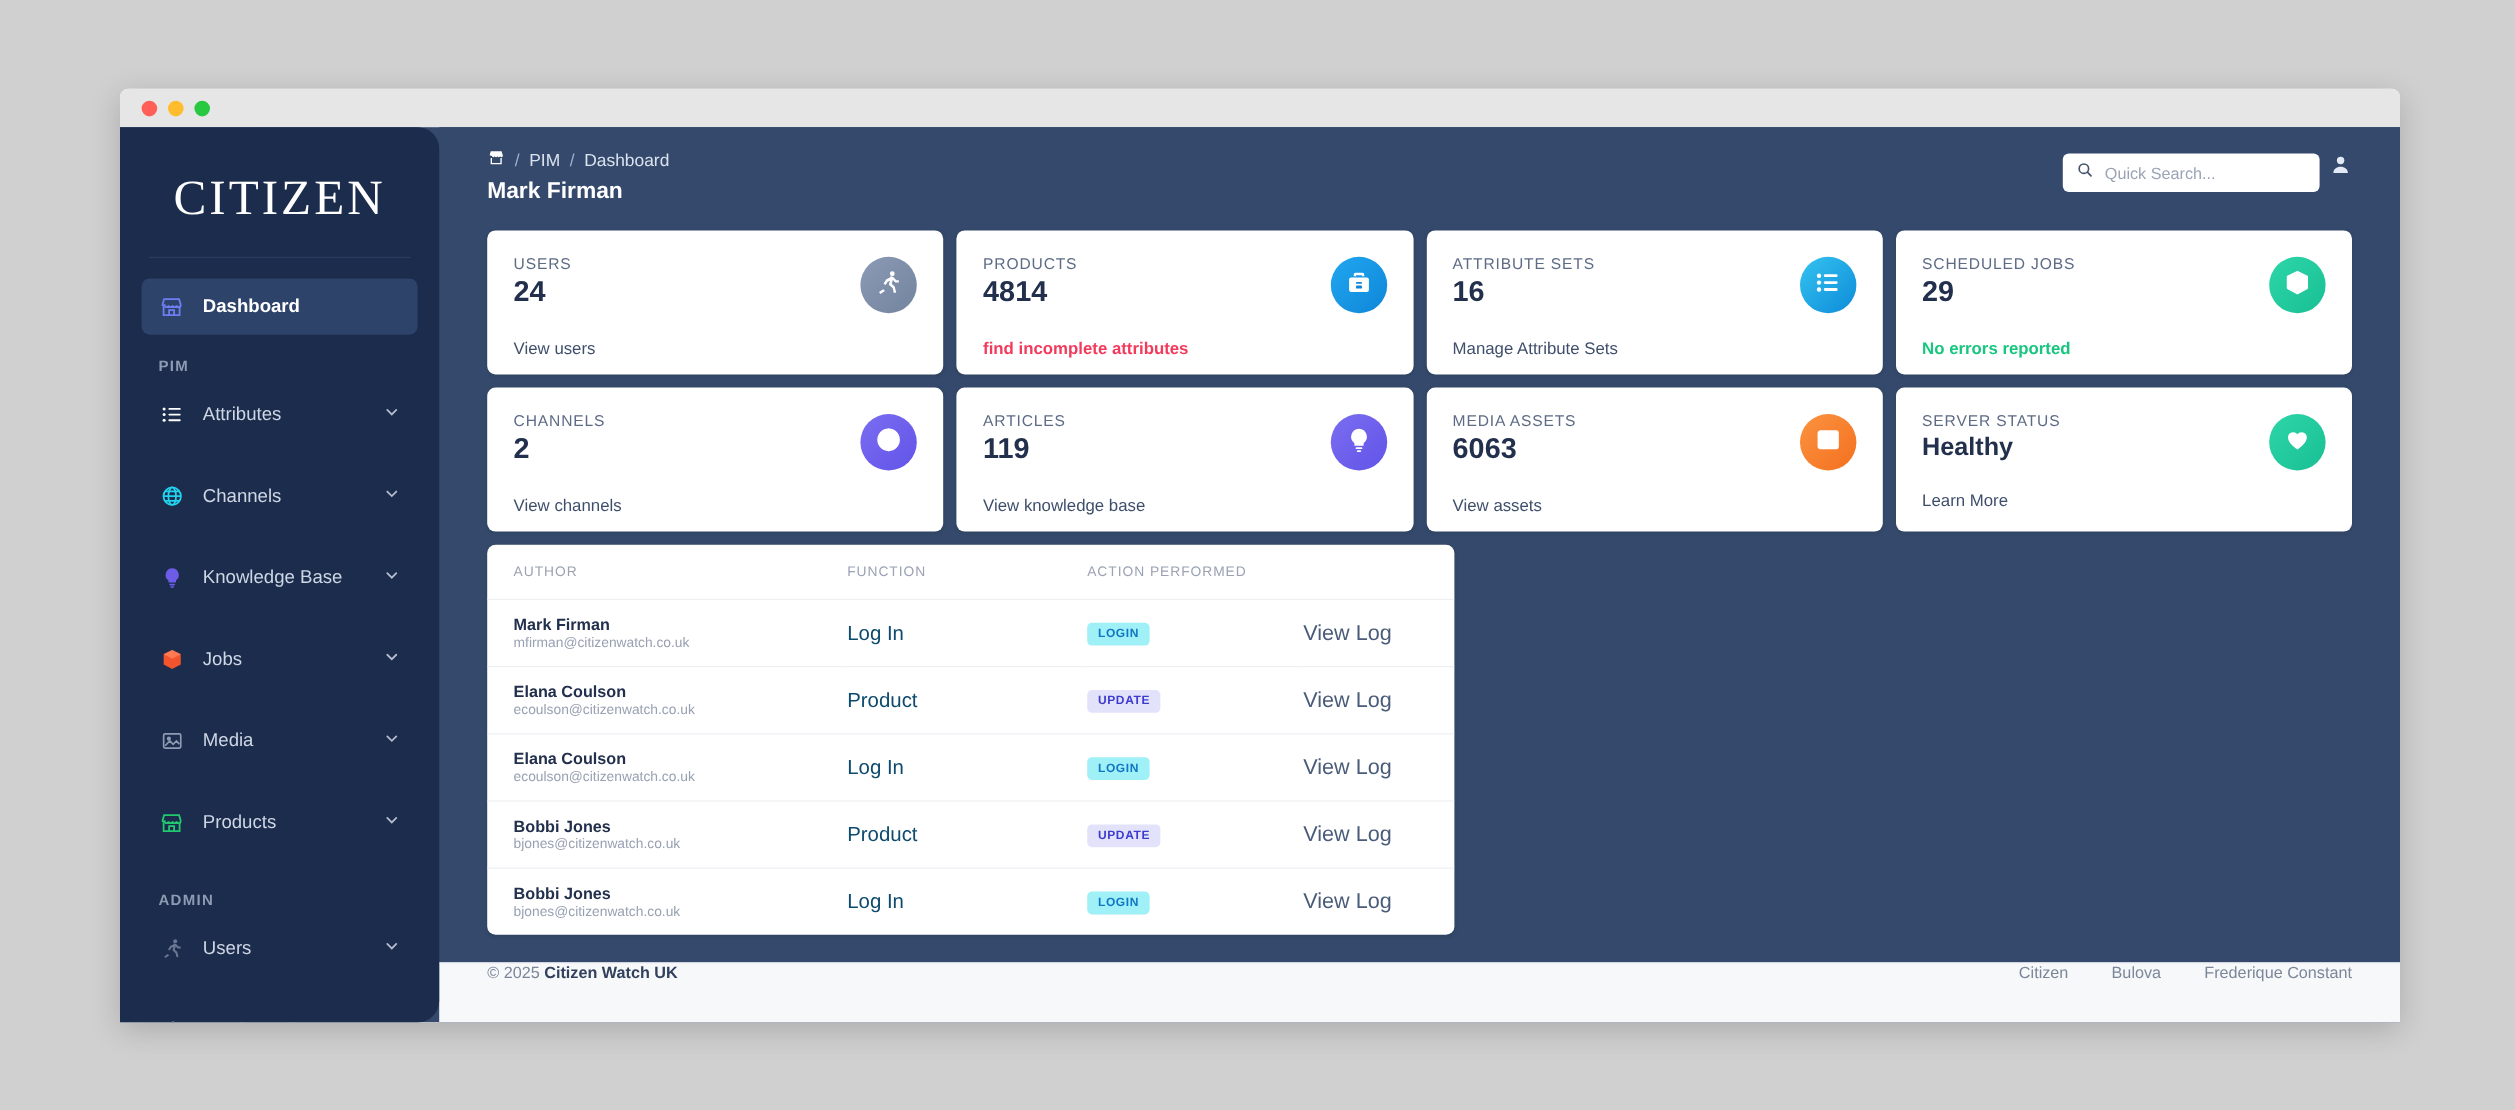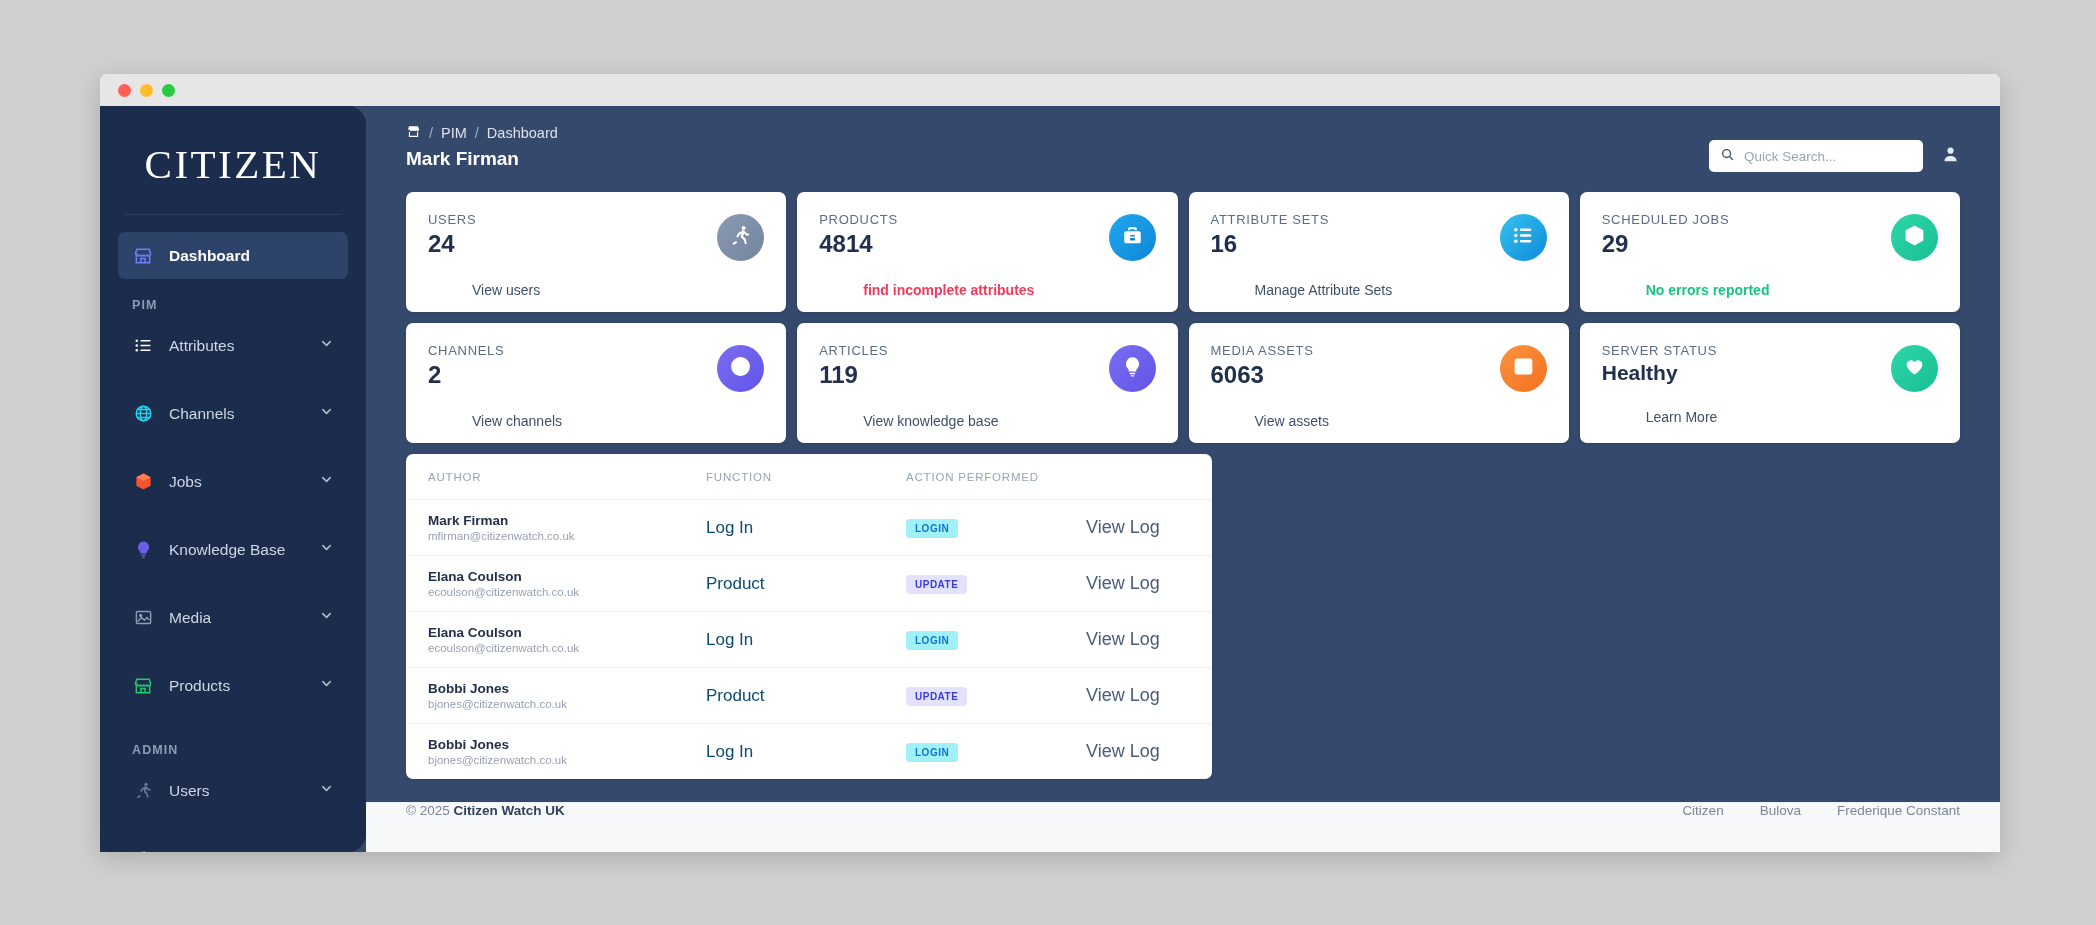--- a/index.html
+++ b/index.html
@@ -81,21 +81,21 @@
 
   .topbar {
     height: 72px; display: flex; align-items: flex-start;
     justify-content: space-between;
     padding: 18px 40px 0 40px;
   }
   .crumbs { display: flex; align-items: center; gap: 8px; color: #dbe2ee; font-size: 14.5px; }
   .crumbs .sep { color: #9fb0cc; }
   .crumb-link { cursor: pointer; }
   .page-title { color: #fff; font-size: 19px; font-weight: bold; margin-top: 6px; }
-  .topright { display: flex; align-items: center; gap: 18px; margin-top: 16px; }
+  .topright { display: flex; align-items: flex-start; gap: 8px; margin-top: 4px; }
   .search {
     width: 214px; height: 32px; background: #fff; border-radius: 5px;
     display: flex; align-items: center; padding: 0 11px; gap: 9px;
   }
   .search input {
     border: 0; outline: 0; font-size: 13.5px; color: #7b8699;
     font-family: "Liberation Sans", sans-serif; width: 100%;
   }
   .search input::placeholder { color: #9aa4b5; }
 
@@ -107,21 +107,21 @@
     padding: 20px 22px 18px 22px;
     position: relative; height: 120px;
     box-shadow: 0 1px 3px rgba(0,0,0,.10);
   }
   .card .cap {
     font-size: 13px; color: #5d6b85; letter-spacing: .7px;
     text-transform: uppercase;
   }
   .card .val { font-size: 24px; font-weight: bold; color: #22304d; margin-top: 3px; }
   .card .val.word { font-size: 21px; }
-  .card .sub { font-size: 14px; color: #3f4f6b; margin-top: 24px; cursor: pointer; margin-left: 44px; }
+  .card .sub { font-size: 14px; color: #3f4f6b; margin-top: 24px; cursor: pointer; }
   .card .sub.alert { color: #f23a5c; font-weight: bold; }
   .card .sub.ok { color: #18c67f; font-weight: bold; }
   .card .bubble {
     position: absolute; right: 22px; top: 22px;
     width: 47px; height: 47px; border-radius: 50%;
     display: flex; align-items: center; justify-content: center;
   }
   .bubble svg { width: 23px; height: 23px; fill: #fff; }
 
   
@@ -223,42 +223,42 @@
           <span class="label">Channels</span>
           <span class="chev">
             <svg viewBox="0 0 24 24" width="15" height="15" fill="none" stroke="#cfd6e4" stroke-width="2.4" stroke-linecap="round">
                 <path d="M6 9l6 6 6-6"></path>
               </svg>
           </span>
         </div>
 
         <div class="nav-item nav-spaced">
           <span class="ico">
-            <svg viewBox="0 0 24 24" width="19" height="19" fill="#f2542d">
-              <path d="M12 2l9 4.6v10.8L12 22 3 17.4V6.6z"></path>
-              <path d="M12 2l9 4.6L12 11.3 3 6.6z" fill="#ff7a52"></path>
-            </svg>
-          </span>
-          <span class="label">Jobs</span>
-          <span class="chev">
-            <svg viewBox="0 0 24 24" width="15" height="15" fill="none" stroke="#cfd6e4" stroke-width="2.4" stroke-linecap="round">
-                <path d="M6 9l6 6 6-6"></path>
-              </svg>
-          </span>
-        </div>
-
-        <div class="nav-item nav-spaced">
-          <span class="ico">
             <svg viewBox="0 0 24 24" width="19" height="19" fill="#6c5ce7">
               <path d="M12 2a7 7 0 0 0-4 12.7V17h8v-2.3A7 7 0 0 0 12 2z"></path>
               <rect x="9" y="18.3" width="6" height="1.7" rx=".85"></rect>
               <rect x="10" y="21" width="4" height="1.6" rx=".8"></rect>
             </svg>
           </span>
           <span class="label">Knowledge Base</span>
+          <span class="chev">
+            <svg viewBox="0 0 24 24" width="15" height="15" fill="none" stroke="#cfd6e4" stroke-width="2.4" stroke-linecap="round">
+                <path d="M6 9l6 6 6-6"></path>
+              </svg>
+          </span>
+        </div>
+
+        <div class="nav-item nav-spaced">
+          <span class="ico">
+            <svg viewBox="0 0 24 24" width="19" height="19" fill="#f2542d">
+              <path d="M12 2l9 4.6v10.8L12 22 3 17.4V6.6z"></path>
+              <path d="M12 2l9 4.6L12 11.3 3 6.6z" fill="#ff7a52"></path>
+            </svg>
+          </span>
+          <span class="label">Jobs</span>
           <span class="chev">
             <svg viewBox="0 0 24 24" width="15" height="15" fill="none" stroke="#cfd6e4" stroke-width="2.4" stroke-linecap="round">
                 <path d="M6 9l6 6 6-6"></path>
               </svg>
           </span>
         </div>
 
         <div class="nav-item nav-spaced">
           <span class="ico">
             <svg viewBox="0 0 24 24" width="19" height="19" fill="none" stroke="#8e9bb3" stroke-width="1.8">

